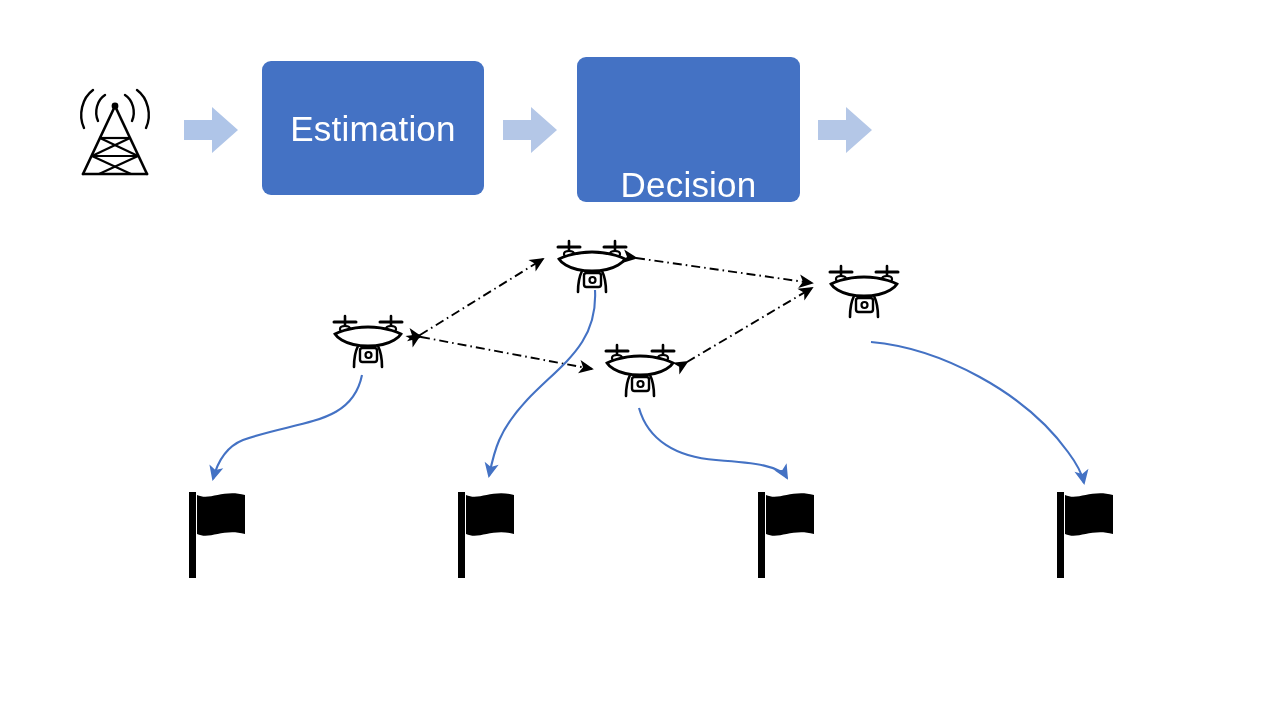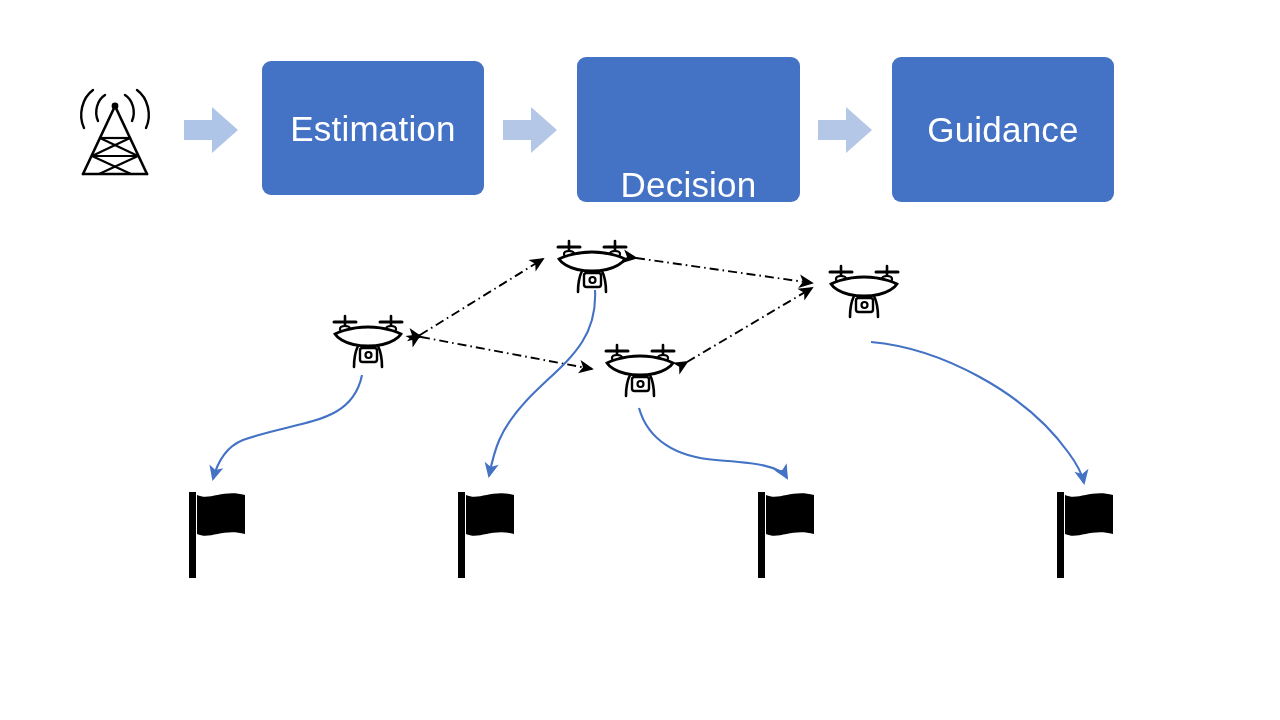--- a/index.html
+++ b/index.html
@@ -105,23 +105,20 @@
   <div class="proc-box" id="box-decision" style="background:#4472C4;align-items:flex-end;">
     <span>Decision</span>
   </div>
 
   <div class="block-arrow" id="arrow-2">
     <svg width="58" height="52" viewBox="0 0 58 52">
       <path d="M2 16 L30 16 L30 3 L56 26 L30 49 L30 36 L2 36 Z" fill="#B4C7E7"></path>
     </svg>
   </div>
 
-  <div class="proc-box" id="box-guidance" style="background:#4472C4;">
-    <span>Guidance</span>
-  </div>
 
   <svg class="layer" viewBox="0 0 1280 720" width="1280" height="720" fill="none">
     <defs>
       <marker id="solidArrowBlack" markerWidth="9" markerHeight="9" refX="7.4" refY="4.5" orient="auto" markerUnits="strokeWidth">
         <path d="M0.6,0.9 L8.4,4.5 L0.6,8.1 L2.6,4.5 Z" fill="#000000"></path>
       </marker>
       <marker id="solidArrowBlue" markerWidth="8" markerHeight="8" refX="6.6" refY="4" orient="auto" markerUnits="strokeWidth">
         <path d="M0.4,0.6 L7.6,4 L0.4,7.4 L2.2,4 Z" fill="#4472C4"></path>
       </marker>
     </defs>

